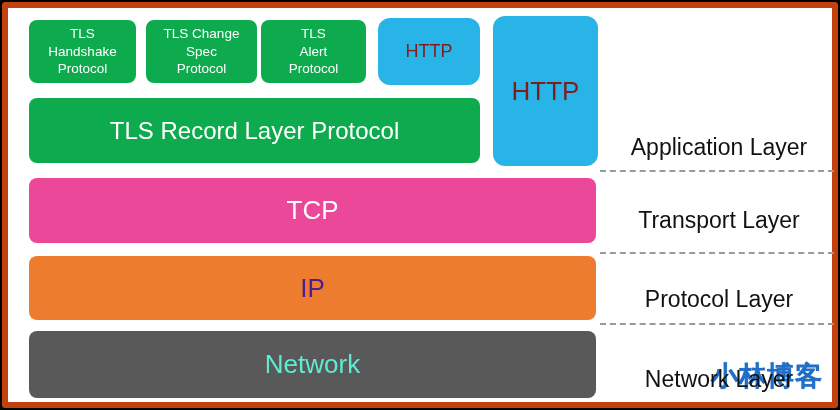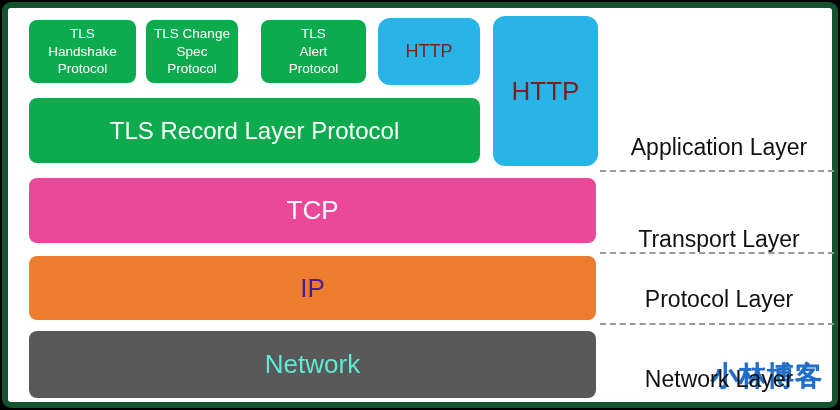--- a/index.html
+++ b/index.html
@@ -9,22 +9,22 @@
     position: relative;
     width: 840px;
     height: 410px;
     background: #000;
     overflow: hidden;
   }
   .panel {
     position: absolute;
     left: 2px; top: 2px; right: 2px; bottom: 2px;
     background: #ffffff;
-    border: 6px solid #14532d;
-    border-radius: 9px;
+    border: 6px solid #c2410c;
+    border-radius: 3px;
     box-sizing: border-box;
   }
 
   .box {
     position: absolute;
     display: flex;
     align-items: center;
     justify-content: center;
     text-align: center;
     box-sizing: border-box;
@@ -33,42 +33,42 @@
 
   .green  { background: #0eab4e; color: #ffffff; border-radius: 8px; }
   .blue   { background: #29b4e8; color: #7f1d1d; border-radius: 12px; text-align: center; }
   .purple { background: #ec4899; color: #ffffff; border-radius: 8px; }
   .orange { background: #ee7c2e; color: #4c1d95; border-radius: 8px; }
   .gray   { background: #595959; color: #5eead4; border-radius: 8px; }
 
   
   .small-protocol { font-size: 13.5px; line-height: 1.32; font-weight: 500; }
   #box-tls-handshake { left: 21px;  top: 12px; width: 107px; height: 63px; }
-  #box-tls-change    { left: 138px; top: 12px; width: 92px; height: 63px; }
+  #box-tls-change    { left: 138px; top: 12px; width: 111px; height: 63px; }
   #box-tls-alert     { left: 253px; top: 12px; width: 105px; height: 63px; }
   #box-http-small    { left: 370px; top: 10px; width: 102px; height: 67px; font-size: 18px; }
   #box-http-tall     { left: 485px; top: 8px;  width: 105px; height: 150px; font-size: 26px; }
 
   
   #box-record  { left: 21px; top: 90px;  width: 451px; height: 65px; font-size: 24px; font-weight: 500; }
   #box-tcp     { left: 21px; top: 170px; width: 567px; height: 65px; font-size: 26px; font-weight: 500; }
   #box-ip      { left: 21px; top: 248px; width: 567px; height: 64px; font-size: 26px; font-weight: 500; }
   #box-network { left: 21px; top: 323px; width: 567px; height: 67px; font-size: 26px; font-weight: 500; }
 
   
   .layer-label {
     position: absolute;
     left: 592px; width: 238px; height: 30px;
     display: flex; align-items: center; justify-content: center;
     font-size: 23px; color: #121212;
     z-index: 2;
     margin-top: 12px;
   }
   #label-application { top: 112px; }
-  #label-transport   { top: 204px; }
+  #label-transport   { top: 185px; }
   #label-internet    { top: 264px; }
   #label-network     { top: 344px; }
 
   
   .dash-line {
     position: absolute;
     left: 592px; width: 234px; height: 0;
     border-top: 2px dashed #9a9a9a;
     z-index: 1;
   }

